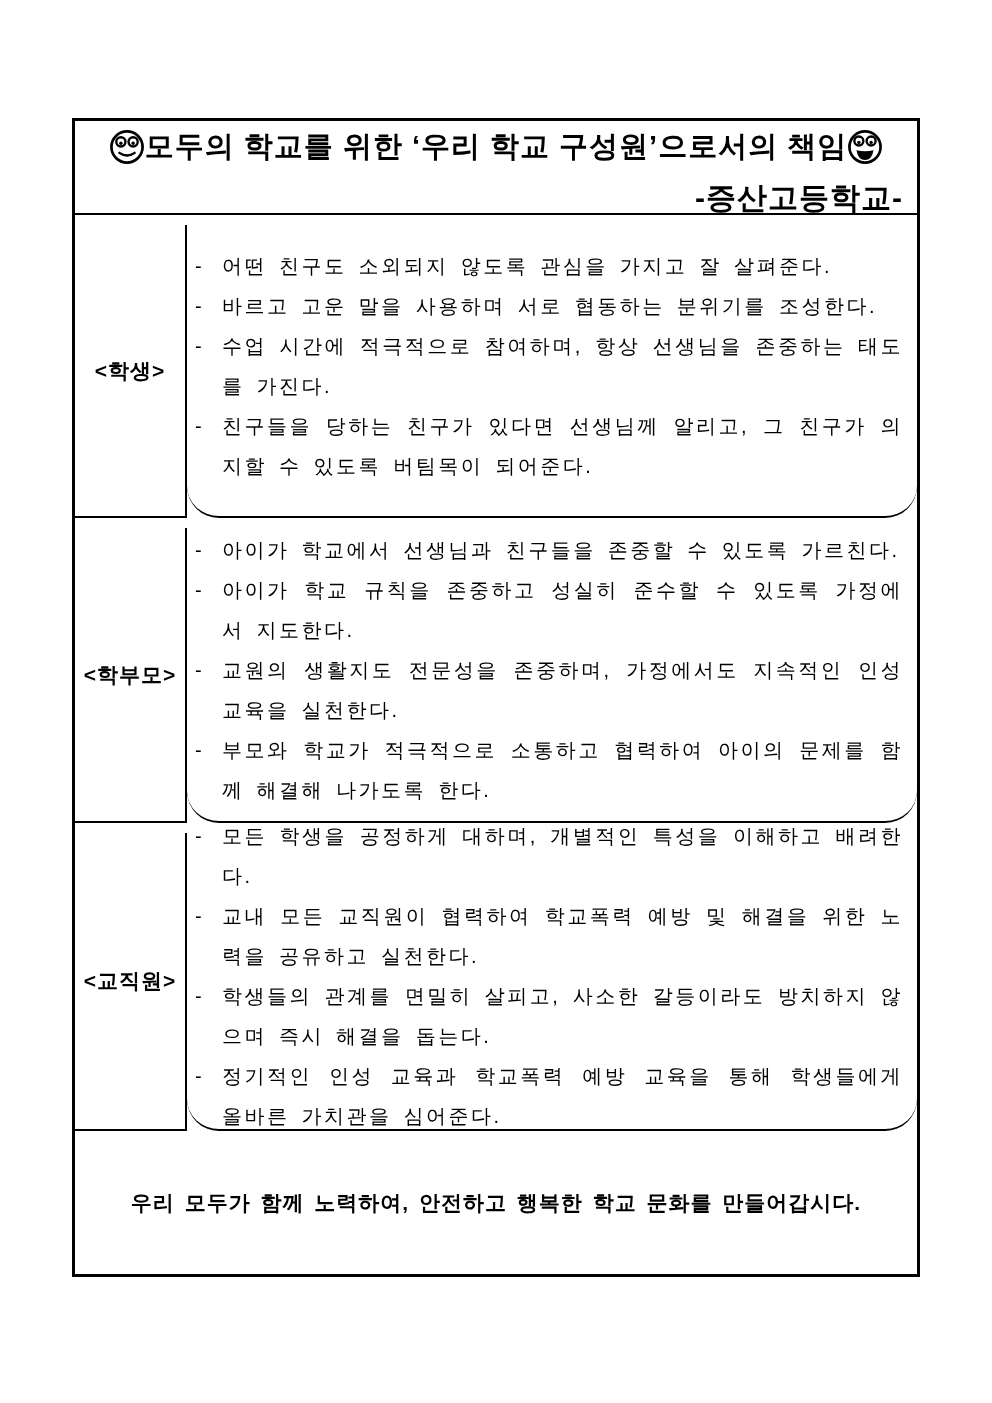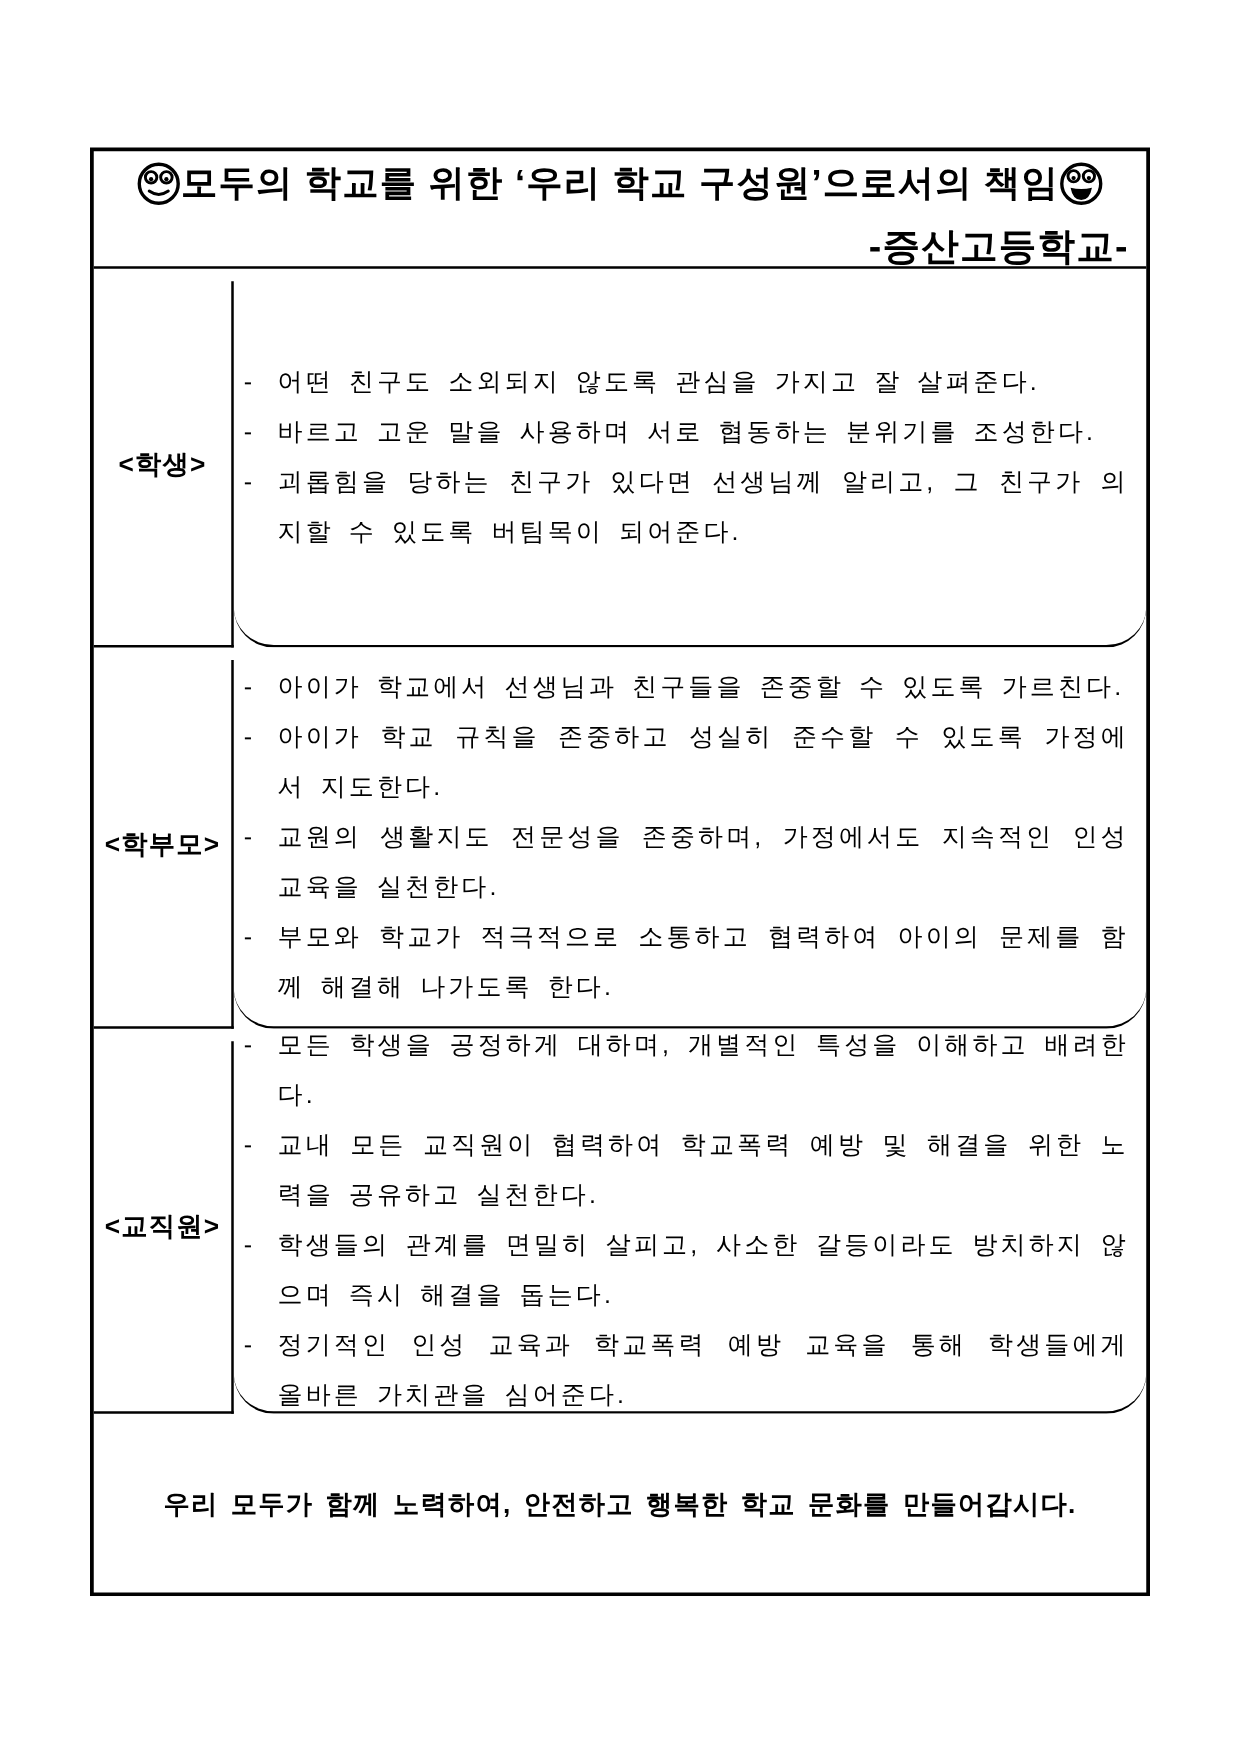--- a/index.html
+++ b/index.html
@@ -138,21 +138,22 @@
           </svg>
         </span>
       </div>
       <div class="subtitle-line">-증산고등학교-</div>
     </div>
 
     <div class="label-cell">&lt;학생&gt;</div>
     <div class="content-cell">
         <div class="bullet-item"><span class="dash">-</span><span>어떤 친구도 소외되지 않도록 관심을 가지고 잘 살펴준다.</span></div>
         <div class="bullet-item"><span class="dash">-</span><span>바르고 고운 말을 사용하며 서로 협동하는 분위기를 조성한다.</span></div>
-        <div class="bullet-item"><span class="dash">-</span><span>괴롭힘을 당하는 친구가 있다면 선생님께 알리고, 그 친구가 의지할 수 있도록 버팀목이 되어준다.</span></div>
+        <div class="bullet-item"><span class="dash">-</span><span>수업 시간에 적극적으로 참여하며, 항상 선생님을 존중하는 태도를 가진다.</span></div>
+        <div class="bullet-item"><span class="dash">-</span><span>친구들을 당하는 친구가 있다면 선생님께 알리고, 그 친구가 의지할 수 있도록 버팀목이 되어준다.</span></div>
       </div>
 
     <div class="label-cell">&lt;학부모&gt;</div>
     <div class="content-cell">
         <div class="bullet-item"><span class="dash">-</span><span>아이가 학교에서 선생님과 친구들을 존중할 수 있도록 가르친다.</span></div>
         <div class="bullet-item"><span class="dash">-</span><span>아이가 학교 규칙을 존중하고 성실히 준수할 수 있도록 가정에서 지도한다.</span></div>
         <div class="bullet-item"><span class="dash">-</span><span>교원의 생활지도 전문성을 존중하며, 가정에서도 지속적인 인성 교육을 실천한다.</span></div>
         <div class="bullet-item"><span class="dash">-</span><span>부모와 학교가 적극적으로 소통하고 협력하여 아이의 문제를 함께 해결해 나가도록 한다.</span></div>
       </div>
 

